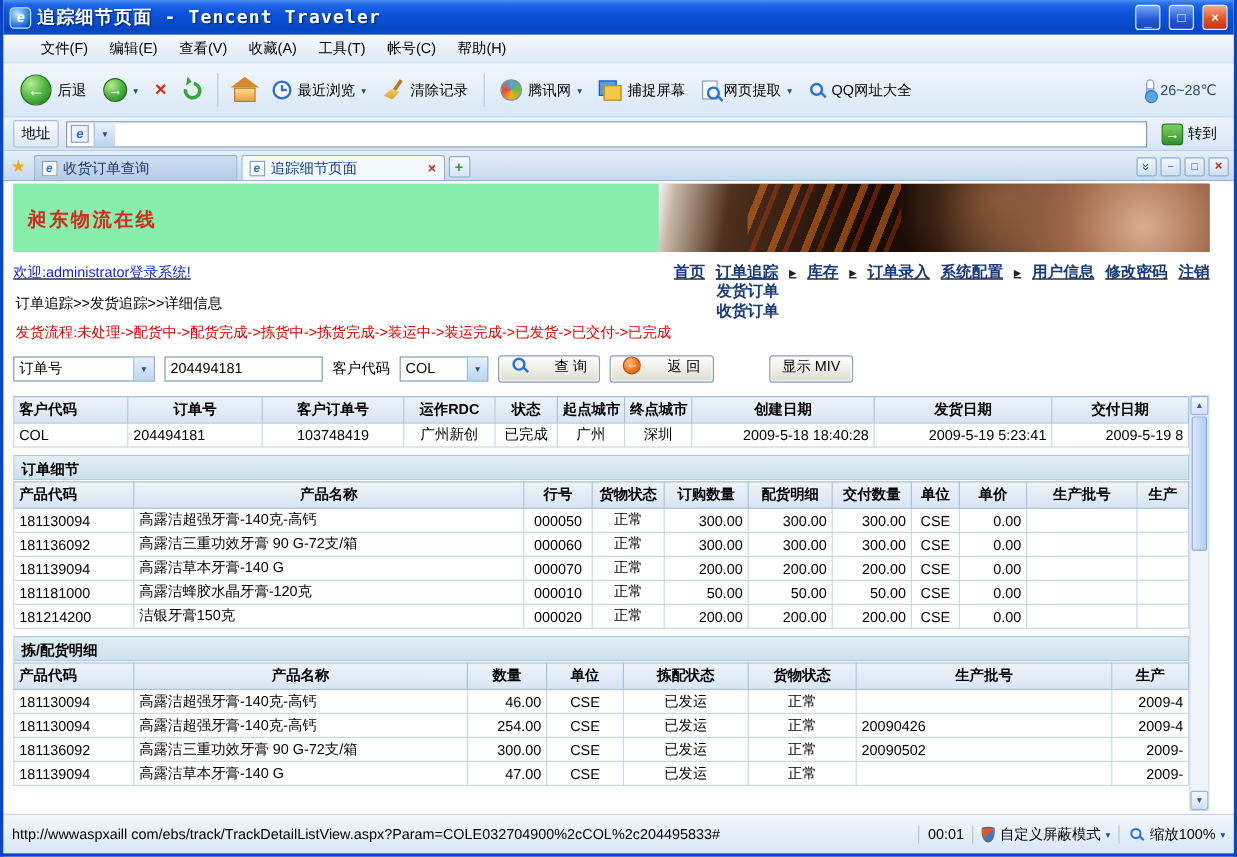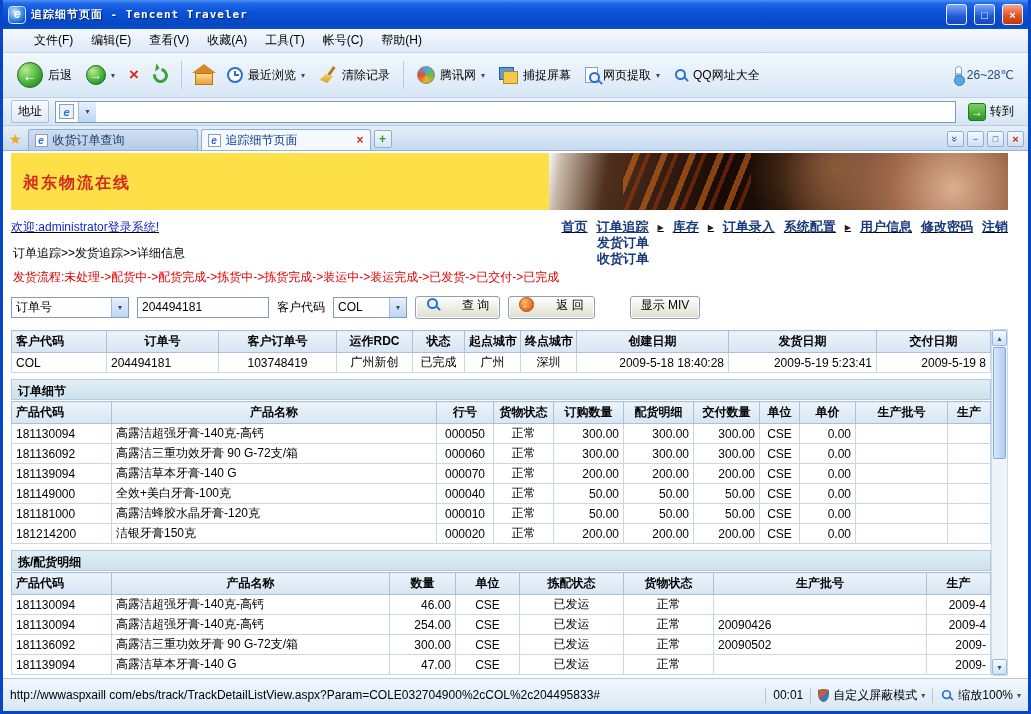--- a/index.html
+++ b/index.html
@@ -7,21 +7,21 @@
   body { font-family:"Liberation Sans","DejaVu Sans",sans-serif; font-size:12px; color:#000; overflow:hidden; background:#0842c8; }
   .window { width:1031px; height:714px; display:flex; flex-direction:column; background:#fff;
             border-left:3px solid #0846c8; border-right:3px solid #0846c8; border-bottom:3px solid #0846c8; }
 
   
   .titlebar { height:29px; flex:none; display:flex; align-items:center; gap:5px; padding:0 5px;
     background:linear-gradient(to bottom,#4a92f4 0%,#2268e8 12%,#0c54dd 38%,#0646c2 85%,#0a50d4 100%); }
   .tt-logo { width:18px; height:18px; border-radius:4px; position:relative; flex:none;
     background:radial-gradient(circle at 35% 30%,#cfe6ff,#4a9af0 45%,#0a50c8 85%); border:1px solid #cfe4ff; }
   .tt-logo::after { content:'e'; position:absolute; left:5px; top:0px; color:#fff; font-weight:bold; font-style:italic; font-size:12px; }
-  .title-text { flex:1; color:#fff; font-weight:bold; font-size:11px; letter-spacing:1px;
+  .title-text { flex:1; color:#fff; font-weight:bold; font-size:15px; letter-spacing:1px;
     font-family:"DejaVu Sans Mono","Liberation Mono",monospace; text-shadow:1px 1px 1px rgba(0,0,0,.55); white-space:nowrap; overflow:hidden; }
   .win-btn { width:21px; height:21px; border-radius:3px; border:1px solid #e4eefc; color:#fff; font-size:11px; font-weight:bold;
     display:flex; align-items:center; justify-content:center; margin-left:2px; flex:none; }
   .btn-min,.btn-max { background:linear-gradient(#7aa8f8,#2058d8 60%,#1848b8); }
   .btn-close { background:linear-gradient(#f4a88c,#e05428 55%,#c23808); }
   .btn-min span { margin-top:8px; }
 
   
   .menubar { height:24px; flex:none; display:flex; align-items:center; padding-left:22px;
     background:linear-gradient(#f6f9fd,#dde9f7); border-bottom:1px solid #c0d4ea; }
@@ -87,21 +87,21 @@
   .newtab { width:18px; height:18px; margin-bottom:2px; border:1px solid #8fb0d2; border-radius:2px; background:linear-gradient(#f4f9fd,#d6e5f4);
     color:#2c9c2c; font-weight:bold; display:flex; align-items:center; justify-content:center; }
   .tabbar-right { margin-left:auto; display:flex; gap:3px; margin-bottom:3px; }
   .tr-btn { width:17px; height:16px; border:1px solid #8fb0d2; border-radius:2px; background:linear-gradient(#f4f9fd,#cfe0f2);
     color:#27507e; font-size:9px; display:flex; align-items:center; justify-content:center; }
   .rot90 { transform:rotate(90deg); font-size:11px; }
   .tr-close { color:#c82810; font-weight:bold; font-size:11px; }
 
   
   .content { flex:1; background:#fff; overflow:hidden; display:flex; flex-direction:column; padding:2px 20px 2px 8px; position:relative; }
-  .banner { position:relative; height:57px; flex:none; background:#fde047; overflow:hidden; }
+  .banner { position:relative; height:57px; flex:none; background:#86efac; overflow:hidden; }
   .banner-logo { position:absolute; left:12px; top:20px; color:#d42a1e; font-size:16px; font-weight:bold;
     font-family:"Liberation Serif","DejaVu Serif",serif; letter-spacing:2px; }
   .banner-photo { position:absolute; right:0; top:0; width:46%; height:100%;
     background:
       radial-gradient(circle at 88% 62%, #dcae90 0%, #a06a4c 15%, rgba(70,35,22,0) 42%),
       radial-gradient(circle at 62% 25%, rgba(225,150,85,.45) 0%, rgba(0,0,0,0) 30%),
       linear-gradient(100deg,#f8f8f8 0%,#c8b8a8 3%,#50301e 13%,#170a05 38%,#241209 70%,#38201e 100%); }
   .banner-photo::before { content:''; position:absolute; left:16%; top:0; width:28%; height:100%;
     background:repeating-linear-gradient(112deg, rgba(0,0,0,0) 0 10px, rgba(225,110,25,.55) 10px 16px, rgba(0,0,0,0) 16px 22px, rgba(200,60,10,.4) 22px 26px); }
 
@@ -120,21 +120,21 @@
   .form-row { margin-top:6px; height:30px; flex:none; display:flex; align-items:center; gap:8px; }
   .select { display:flex; align-items:center; height:21px; background:#fff; border:1px solid #7f9db9; }
   .sel-txt { flex:1; padding:0 4px; white-space:nowrap; overflow:hidden; }
   .sel-btn { width:17px; height:19px; background:linear-gradient(#e8f0fb,#bcd6f2); border-left:1px solid #9ebcdd;
     display:flex; align-items:center; justify-content:center; font-size:8px; color:#27507e; flex:none; }
   .textbox { width:132px; height:21px; border:1px solid #7f9db9; padding:0 4px; font-size:12px; font-family:inherit; }
   .xp-btn { height:23px; padding:0 10px; border:1px solid #8aa0b8; border-radius:3px; font-size:12px; font-family:inherit;
     background:linear-gradient(#fefefe,#eeeee6 50%,#dcdccE); display:flex; align-items:flex-start; gap:22px; box-shadow:inset 0 0 0 1px #fff; }
   .ico-return { width:15px; height:15px; border-radius:50%; background:radial-gradient(circle at 35% 30%,#ffb870,#e86818 70%); border:1px solid #b84808;
     color:#fff; font-weight:bold; font-size:10px; display:flex; align-items:center; justify-content:center; }
-  .miv { margin-left:27px; }
+  .miv { margin-left:38px; }
 
   
   .results { flex:1; margin-top:7px; position:relative; overflow:hidden; }
   .results-inner { margin-right:17px; }
   .section-bar { height:21px; background:linear-gradient(#e2eef5,#cde1ec); border:1px solid #b0ccdc; font-weight:bold;
     padding:3px 6px; margin-top:6px; }
   .section-bar:first-child { margin-top:0; }
   .tbl { width:100%; border-collapse:collapse; table-layout:fixed; font-size:12px; margin-top:1px; }
   .tbl th { background:linear-gradient(#ecf3fa,#d7e5f3); font-weight:bold; border:1px solid #a8c2da; padding:2px 4px; height:20px; text-align:center; white-space:nowrap; overflow:hidden; }
   .tbl th:first-child { text-align:left; }
@@ -456,33 +456,20 @@
                 <td>正常</td>
                 <td>200.00</td>
                 <td>200.00</td>
                 <td>200.00</td>
                 <td>CSE</td>
                 <td>0.00</td>
                 <td></td>
                 <td></td>
               </tr>
               <tr>
-                <td>181149000</td>
-                <td>全效+美白牙膏-100克</td>
-                <td>000040</td>
-                <td>正常</td>
-                <td>50.00</td>
-                <td>50.00</td>
-                <td>50.00</td>
-                <td>CSE</td>
-                <td>0.00</td>
-                <td></td>
-                <td></td>
-              </tr>
-              <tr>
                 <td>181181000</td>
                 <td>高露洁蜂胶水晶牙膏-120克</td>
                 <td>000010</td>
                 <td>正常</td>
                 <td>50.00</td>
                 <td>50.00</td>
                 <td>50.00</td>
                 <td>CSE</td>
                 <td>0.00</td>
                 <td></td>

